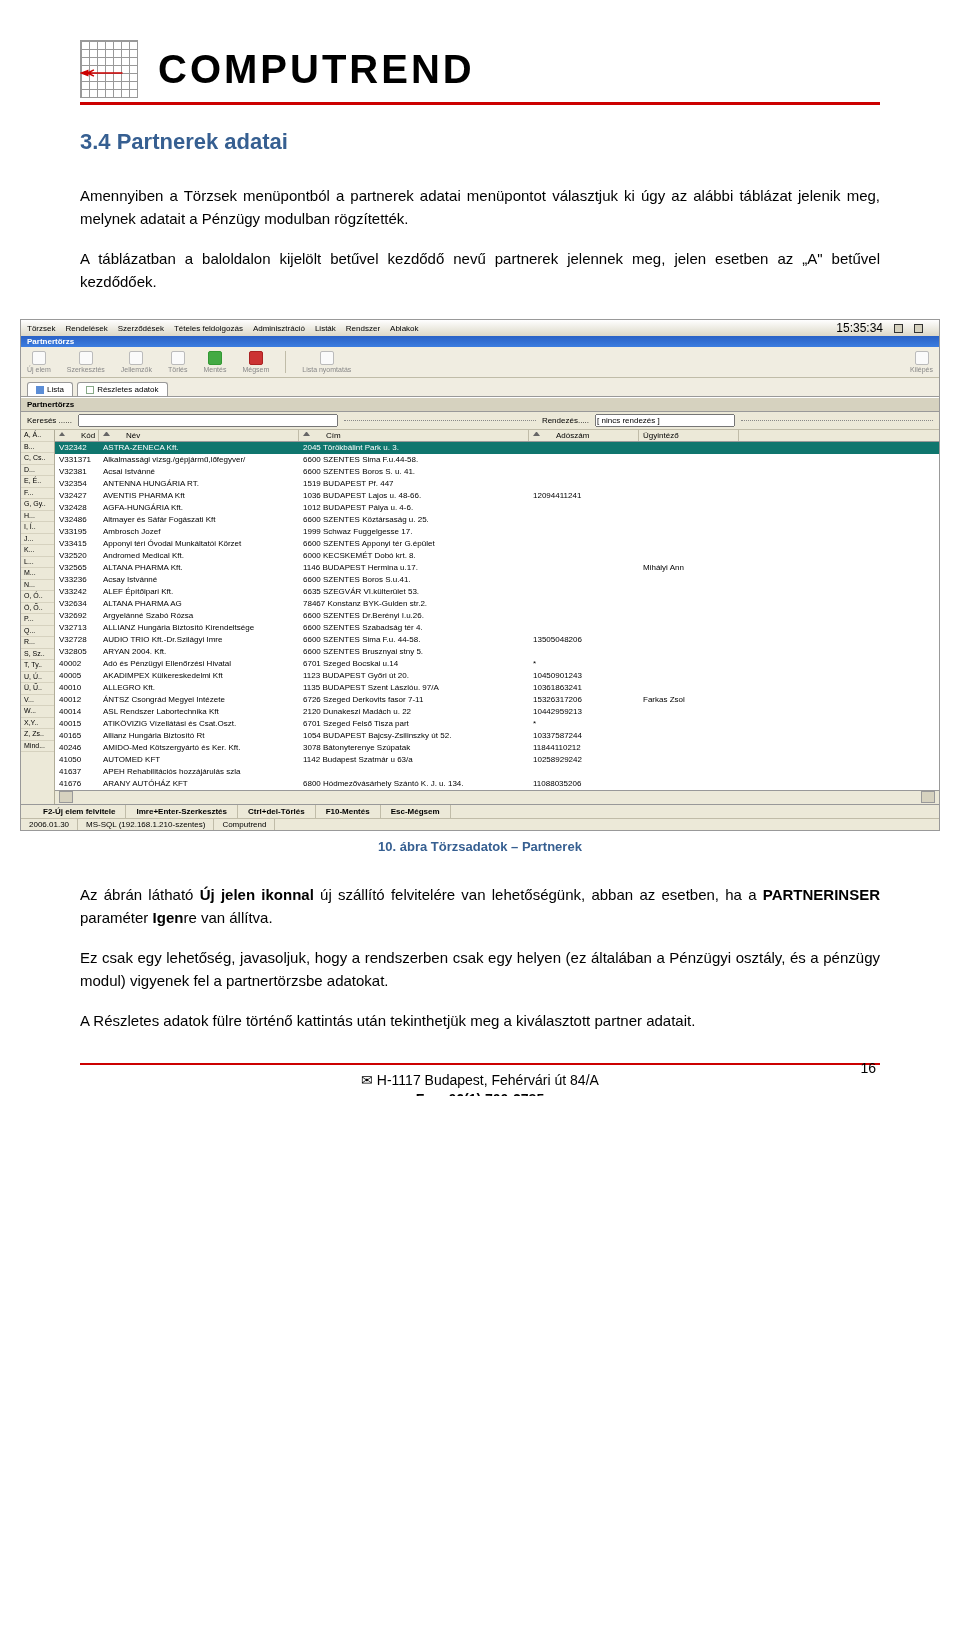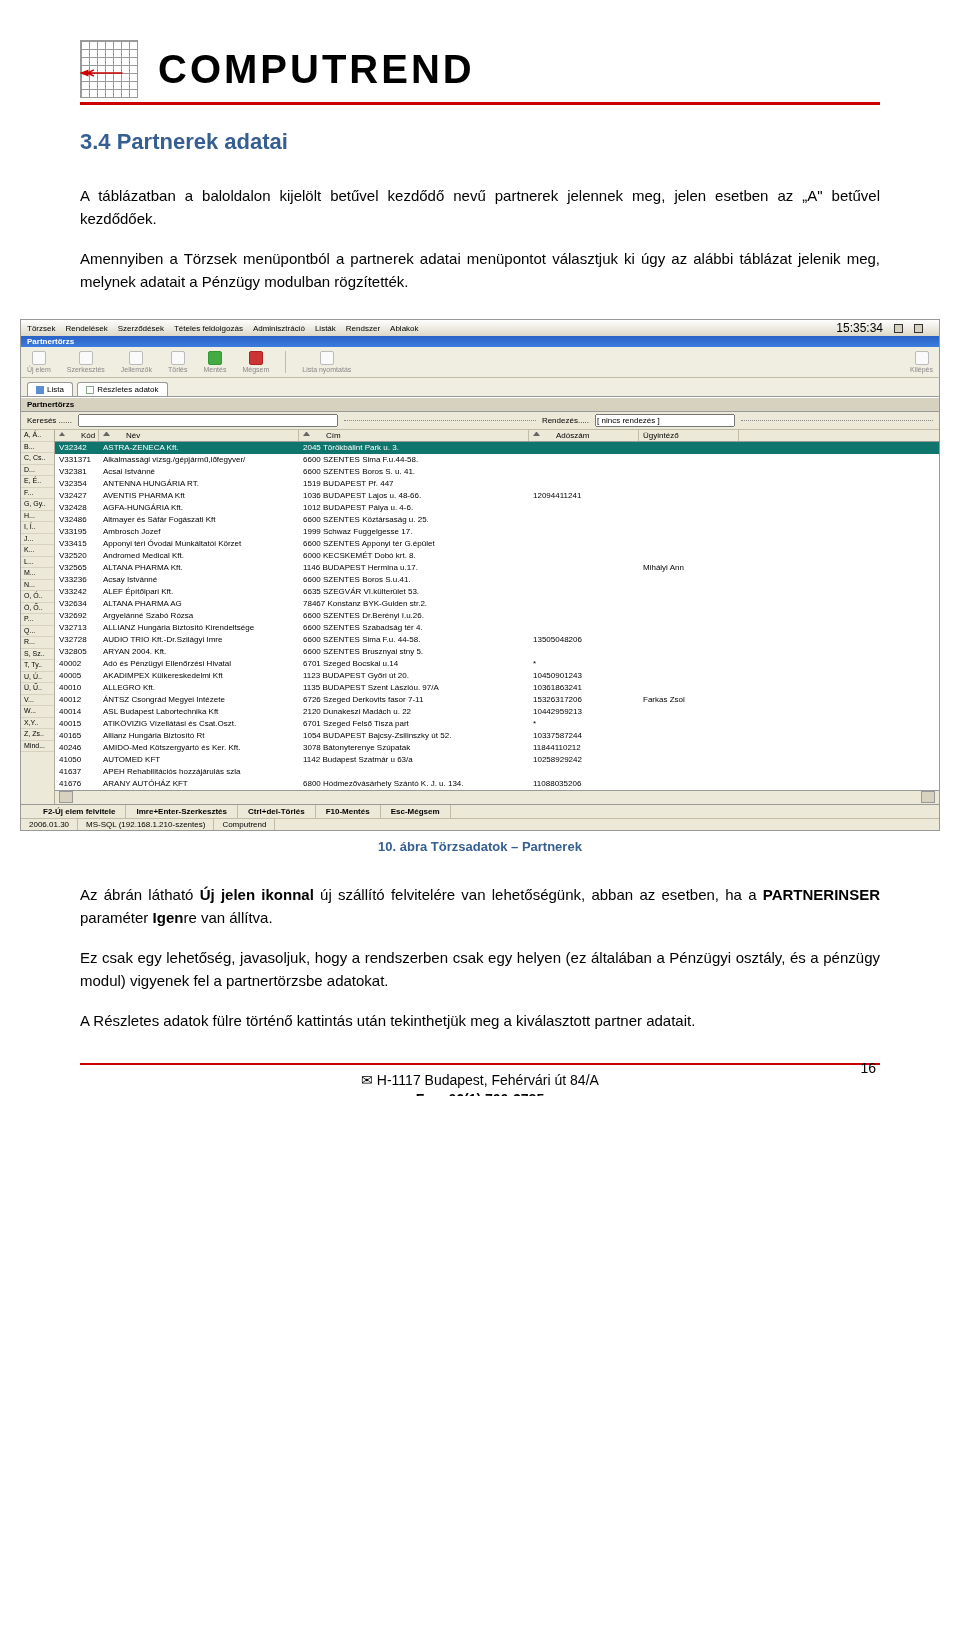--- a/index.html
+++ b/index.html
@@ -74,22 +74,22 @@
             <path d="M55 5 L10 5 M10 5 L18 1 M10 5 L18 9 M10 2 L2 5 L10 8 Z" stroke="#c00" stroke-width="2" fill="#c00"></path>
           </svg>
       </div>
     </div>
     <div class="company-name">COMPUTREND</div>
   </div>
   <div class="header-rule"></div>
 
   <h2>3.4  Partnerek adatai</h2>
 
+  <p class="body">Amennyiben a Törzsek menüpontból a partnerek adatai menüpontot választjuk ki úgy az alábbi táblázat jelenik meg, melynek adatait a Pénzügy modulban rögzítették.</p>
   <p class="body">A táblázatban a baloldalon kijelölt betűvel kezdődő nevű partnerek jelennek meg, jelen esetben az „A" betűvel kezdődőek.</p>
-  <p class="body">Amennyiben a Törzsek menüpontból a partnerek adatai menüpontot választjuk ki úgy az alábbi táblázat jelenik meg, melynek adatait a Pénzügy modulban rögzítették.</p>
 
   <div class="screenshot">
     <div class="menubar">
       <span>Törzsek</span>
       <span>Rendelések</span>
       <span>Szerződések</span>
       <span>Tételes feldolgozás</span>
       <span>Adminisztráció</span>
       <span>Listák</span>
       <span>Rendszer</span>
@@ -351,21 +351,21 @@
             </div>
             <div class="grow">
               <div class="c col-kod">40012</div>
               <div class="c col-nev">ÁNTSZ Csongrád Megyei Intézete</div>
               <div class="c col-cim">6726 Szeged Derkovits fasor 7-11</div>
               <div class="c col-ado">15326317206</div>
               <div class="c col-ugy">Farkas Zsol</div>
             </div>
             <div class="grow">
               <div class="c col-kod">40014</div>
-              <div class="c col-nev">ASL Budapest Labortechnika Kft</div>
+              <div class="c col-nev">ASL Rendszer Labortechnika Kft</div>
               <div class="c col-cim">2120 Dunakeszi Madách u. 22</div>
               <div class="c col-ado">10442959213</div>
               <div class="c col-ugy"></div>
             </div>
             <div class="grow">
               <div class="c col-kod">40015</div>
               <div class="c col-nev">ATIKÖVIZIG Vízellátási és Csat.Oszt.</div>
               <div class="c col-cim">6701 Szeged Felső Tisza part</div>
               <div class="c col-ado">*</div>
               <div class="c col-ugy"></div>

